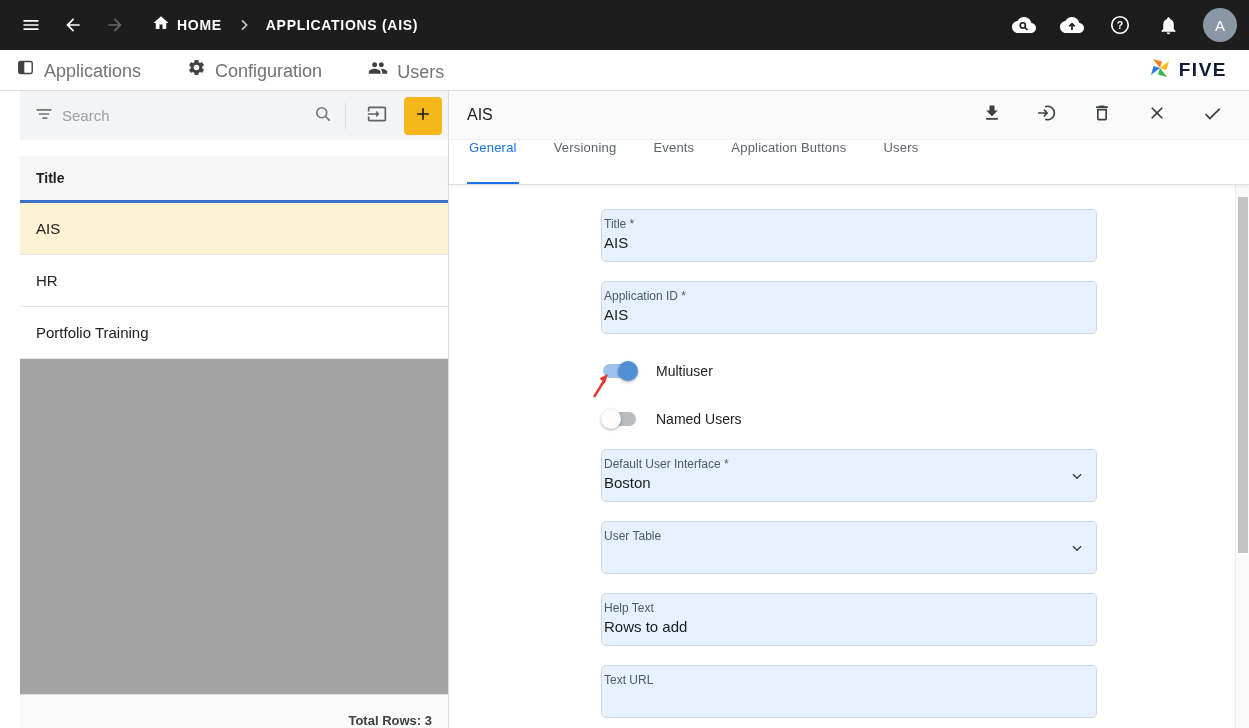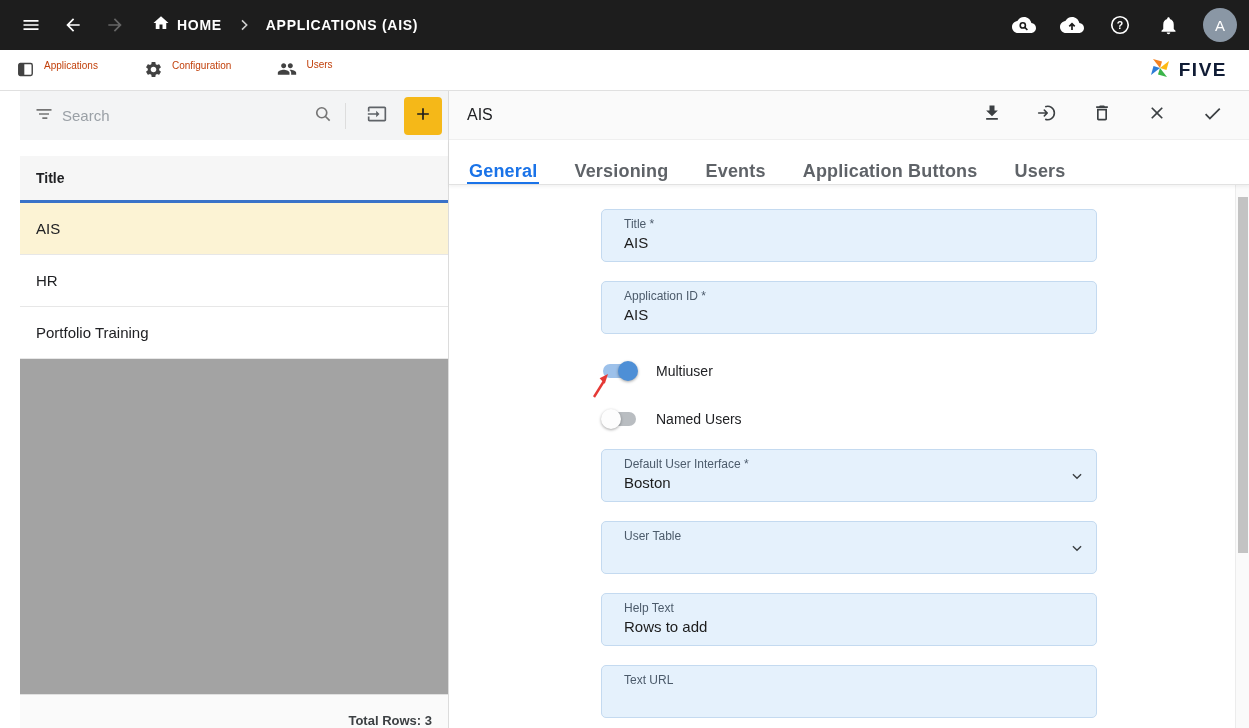--- a/index.html
+++ b/index.html
@@ -13,21 +13,21 @@
   .crumb { display:flex; align-items:center; gap:7px; margin-left:14px; cursor:pointer; }
   .crumb-label { color:#fff; font-size:14px; font-weight:700; letter-spacing:.7px; }
   .crumb-sep { margin:0 10px; display:flex; align-items:center; }
   .tb-right { margin-left:auto; display:flex; align-items:center; gap:10px; }
   .avatar { width:34px; height:34px; border-radius:50%; background:#8a97a5; color:#fff; font-size:15px; font-weight:500;
             display:flex; align-items:center; justify-content:center; cursor:pointer; margin-left:6px; }
   .disabled { opacity:.45; }
 
   
   .navbar { height:41px; background:#fff; border-bottom:1px solid #e0e0e0; display:flex; align-items:center; padding:0 16px; }
-  .nav-item { display:flex; align-items:flex-start; gap:9px; margin-right:46px; cursor:pointer; color:#c2410c; font-size:10px; }
+  .nav-item { display:flex; align-items:flex-end; gap:9px; margin-right:46px; cursor:pointer; color:#737373; font-size:18px; }
   .nav-item svg { flex:0 0 auto; }
   .brand { margin-left:auto; display:flex; align-items:center; gap:7px; padding-right:6px; }
   .brand-text { font-size:19px; font-weight:700; letter-spacing:1.5px; color:#101c35; }
 
   
   .main { display:flex; height:637px; }
 
   
   .list-panel { width:429px; flex:0 0 429px; border-right:1px solid #dcdcdc; display:flex; flex-direction:column; background:#a3a3a3;margin-left:20px; }
   .search-row { height:49px; background:#f3f4f5; display:flex; align-items:center; padding:0 6px 0 14px; gap:8px; }
@@ -47,28 +47,28 @@
                  justify-content:flex-end; padding:0 16px; font-size:13px; font-weight:700; color:#3c4043; }
 
   
   .detail-panel { flex:1; display:flex; flex-direction:column; background:#fff; min-width:0; }
   .detail-header { height:49px; background:#fafafa; border-bottom:1px solid #efefef; display:flex; align-items:center; padding:0 22px 0 18px; }
   .detail-title { font-size:16px; font-weight:500; color:#202124; }
   .dh-icons { margin-left:auto; display:flex; align-items:center; gap:25px; }
   .dh-icons .icon-btn { width:30px; height:30px; color:#3c4043; }
   .detail-tabs { height:45px; background:#fff; border-bottom:1px solid #e2e2e2; box-shadow:0 2px 3px rgba(0,0,0,.05);
                  display:flex; align-items:stretch; padding-left:18px; gap:33px; position:relative; z-index:2; }
-  .tab { display:flex; align-items:flex-end; font-size:18px; font-weight:700; color:#5f6368; cursor:pointer;
+  .tab { display:flex; align-items:flex-start; font-size:13px; font-weight:400; color:#5f6368; cursor:pointer;
          border-bottom:2.5px solid transparent; padding:0 2px; letter-spacing:.2px; }
   .tab.active { color:#1a73e8; border-bottom-color:#1a73e8; }
 
   .detail-body { flex:1; position:relative; background:#fff; overflow:hidden; }
   .form-col { width:496px; margin:24px auto 0; }
 
-  .field { position:relative; background:#e5f1fc; border:1px solid #c4daf0; border-radius:5px; padding:7px 22px 8px;
+  .field { position:relative; background:#e5f1fc; border:1px solid #c4daf0; border-radius:5px; padding:7px 2px 8px;
            min-height:48px; margin-bottom:19px; cursor:text; }
   .field-label { font-size:12px; color:#4c5b6b; margin-bottom:3px; }
   .field-value { font-size:15px; color:#1c1c1c; min-height:19px; }
   .field .chev { position:absolute; right:12px; top:50%; transform:translateY(-50%); color:#3c4043; display:flex; }
 
   .toggle-row { display:flex; align-items:center; gap:18px; margin:12px 0; height:36px; position:relative; }
   .toggle-label { font-size:14px; color:#202124; }
   .toggle { position:relative; width:37px; height:20px; cursor:pointer; flex:0 0 auto; }
   .toggle .track { position:absolute; left:2px; top:3px; width:33px; height:14px; border-radius:7px; }
   .toggle .thumb { position:absolute; top:0; width:20px; height:20px; border-radius:50%; box-shadow:0 1px 3px rgba(0,0,0,.35); }

